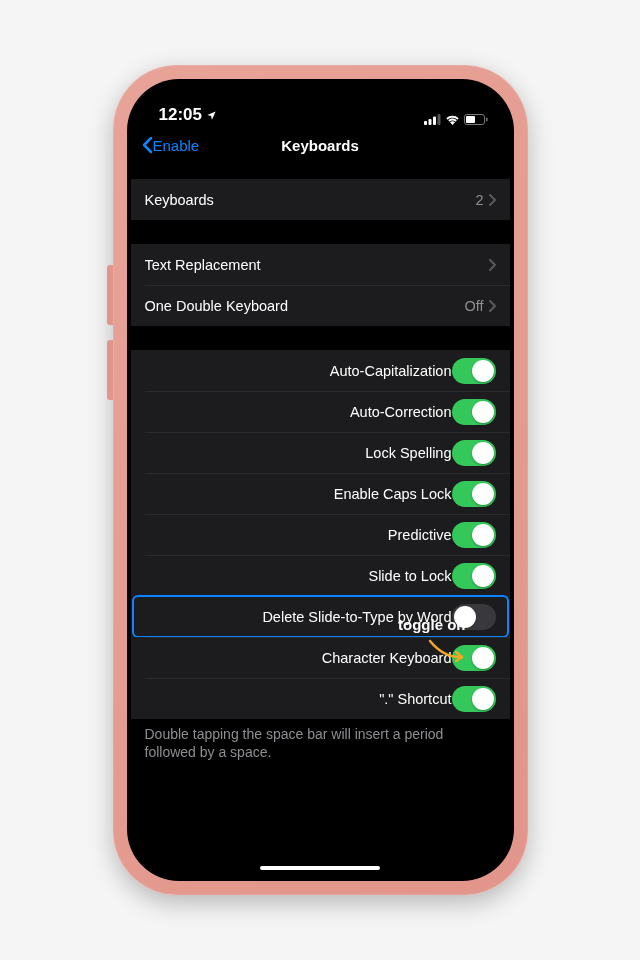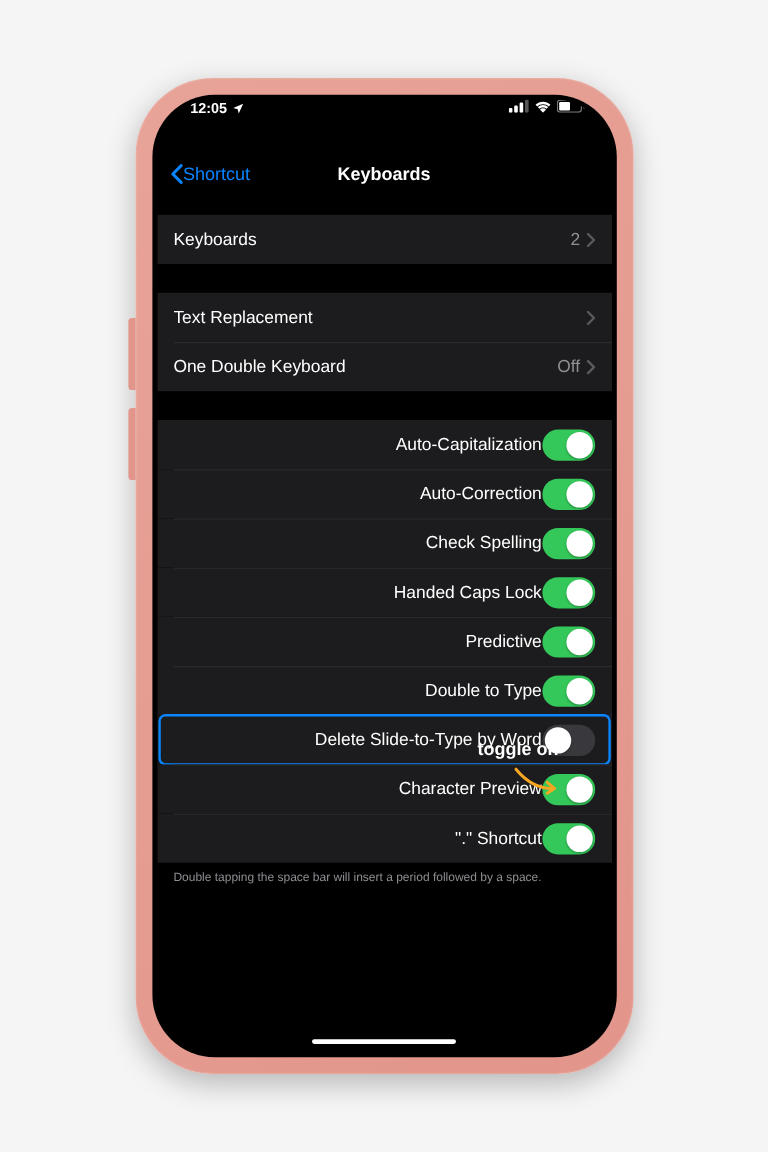--- a/index.html
+++ b/index.html
@@ -65,24 +65,24 @@
     height: 26px;
     background: #000;
     border-bottom-left-radius: 18px;
     border-bottom-right-radius: 18px;
     z-index: 50;
   }
   .status-bar {
     position: relative;
     height: 42px;
     display: flex;
-    align-items: flex-start;
+    align-items: flex-end;
     justify-content: space-between;
     padding: 0 22px 0 28px;
-    font-size: 12px;
+    font-size: 17px;
     font-weight: 600;
     z-index: 40;
   }
   .status-left { display: flex; align-items: center; gap: 4px; }
   .status-right { display: flex; align-items: center; gap: 4px; }
   .status-right svg { display:block; }
 
   .nav-bar {
     height: 40px;
     display: flex;
@@ -150,21 +150,21 @@
     border-radius: 50%;
     top: 2px;
     right: 2px;
     box-shadow: 0 1px 2px rgba(0,0,0,0.3);
   }
   .toggle.off { background: #39393d; }
   .toggle.off .knob { left: 2px; right: auto; }
 
   .footer-note {
     color: #8e8e93;
-    font-size: 10px;
+    font-size: 14px;
     padding: 6px 14px 0;
     line-height: 1.3;
   }
 
   .highlight-box {
     position: relative;
   }
   .highlight-box::after {
     content:"";
     position:absolute;
@@ -230,21 +230,21 @@
               <rect x="22" y="3.5" width="1.5" height="4" rx="0.8" fill="#777"></rect>
             </svg>
         </div>
       </div>
 
       <div class="nav-bar">
         <div class="back-btn">
           <svg width="12" height="18" viewBox="0 0 12 18">
               <path d="M10 2 L3 9 L10 16" stroke="#0a84ff" stroke-width="2.5" fill="none" stroke-linecap="round" stroke-linejoin="round"></path>
             </svg>
-          <span>Shortcut</span>
+          <span>Enable</span>
         </div>
         <div class="nav-title">Keyboards</div>
       </div>
 
       <div class="content">
 
         <div class="group">
           <div class="row">
             <span class="label">Keyboards</span>
             <span class="value">2</span>
@@ -283,51 +283,51 @@
                 <div class="knob"></div>
               </div>
           </div>
           <div class="row">
             <span class="label">Auto-Correction</span>
             <div class="toggle">
                 <div class="knob"></div>
               </div>
           </div>
           <div class="row">
-            <span class="label">Check Spelling</span>
-            <div class="toggle">
-                <div class="knob"></div>
-              </div>
-          </div>
-          <div class="row">
-            <span class="label">Handed Caps Lock</span>
+            <span class="label">Lock Spelling</span>
+            <div class="toggle">
+                <div class="knob"></div>
+              </div>
+          </div>
+          <div class="row">
+            <span class="label">Enable Caps Lock</span>
             <div class="toggle">
                 <div class="knob"></div>
               </div>
           </div>
           <div class="row">
             <span class="label">Predictive</span>
             <div class="toggle">
                 <div class="knob"></div>
               </div>
           </div>
           <div class="row">
-            <span class="label">Double to Type</span>
+            <span class="label">Slide to Lock</span>
             <div class="toggle">
                 <div class="knob"></div>
               </div>
           </div>
           <div class="row highlight-box">
             <span class="label">Delete Slide-to-Type by Word</span>
             <div class="toggle off">
                 <div class="knob"></div>
               </div>
           </div>
           <div class="row">
-            <span class="label">Character Preview</span>
+            <span class="label">Character Keyboard</span>
             <div class="toggle">
                 <div class="knob"></div>
               </div>
           </div>
           <div class="row">
             <span class="label">"." Shortcut</span>
             <div class="toggle">
                 <div class="knob"></div>
               </div>
           </div>

